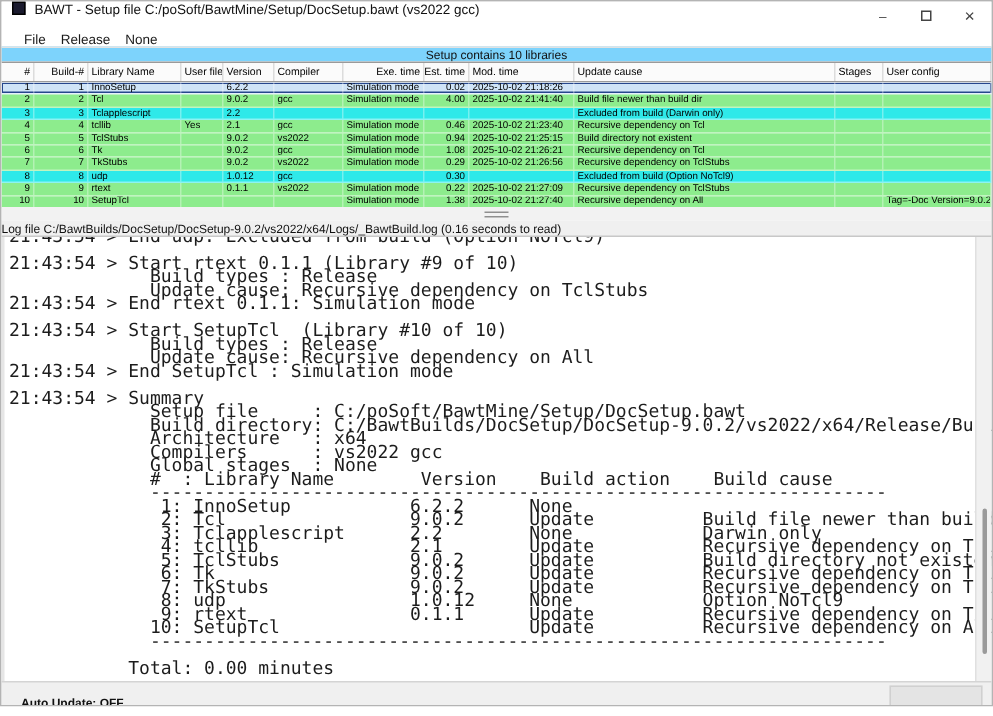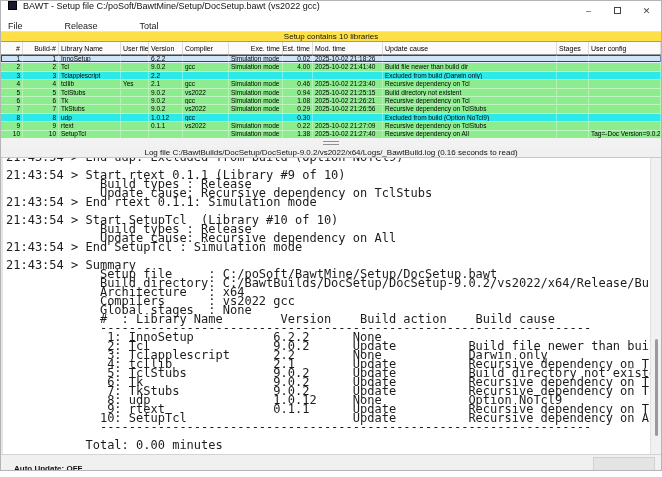--- a/index.html
+++ b/index.html
@@ -14,25 +14,25 @@
     background: #ffffff; display: flex; align-items: flex-start; }
   .app-icon { width: 9px; height: 9px; margin-left: 7px; background: #1a1a2e;
     border: 1px solid #000; flex: 0 0 auto; }
   .title-text { font-size: 9px; margin-left: 6px; white-space: nowrap; color: #111; }
   .win-controls { margin-left: auto; display: flex; height: 100%; }
   .win-btn { width: 29px; height: 19px; display: flex; align-items: center; justify-content: center;
     font-size: 9px; color: #444; cursor: default; }
   .win-btn.max span { width: 7px; height: 7px; border: 1px solid #444; display: block; }
   
   .menubar { position: absolute; top: 19px; left: 0; right: 0; height: 11px;
-    background: #fff; display: flex; align-items: center; padding-left: 2px; gap: 32px; }
+    background: #fff; display: flex; align-items: center; padding-left: 10px; }
   .menu-item { font-size: 9px; padding: 0 5px; color: #1a1a1a; }
   
   .infobar { position: absolute; top: 30px; left: 0; right: 0; height: 10px;
-    background: #fde047; border-top: 1px solid #e2e2e2; display: flex; align-items: flex-start;
+    background: #7dd3fc; border-top: 1px solid #e2e2e2; display: flex; align-items: flex-start;
     justify-content: center; font-size: 8px; color: #111; }
   
   .grid { position: absolute; top: 40px; left: 0; right: 0; height: 97px;
     border-top: 1px solid #9a9a9a; background: #fff; }
   .grid-header { display: flex; height: 13px; background: #fbfbfb;
     border-bottom: 1px solid #9a9a9a; }
   .grid-header .tcell { font-size: 7px; color: #000; border-right: 1px solid #dcdcdc;
     display: flex; align-items: center; }
   .grid-body .trow { display: flex; height: 8.4px; border-bottom: 1px solid rgba(255,255,255,0.45); }
   .grid-body .tcell { font-size: 6.5px; line-height: 7.5px; border-right: 1px solid rgba(255,255,255,0.35);
@@ -54,21 +54,21 @@
   .trow.green { background: var(--row-green); }
   .trow.cyan { background: var(--row-cyan); }
   .trow.selected { background: var(--row-selected);
     box-shadow: inset 0 0 0 1px var(--row-selected-border); }
   
   .sash { position: absolute; top: 137px; left: 0; right: 0; height: 9px;
     background: #f2f2f2; display: flex; align-items: center; justify-content: center; }
   .sash-grip { width: 16px; height: 4px; border-top: 1px solid #8f8f8f; border-bottom: 1px solid #8f8f8f; }
   
   .logbar { position: absolute; top: 146px; left: 0; right: 0; height: 11px;
-    background: #f0f0f0; display: flex; align-items: center; justify-content: center;
+    background: #f0f0f0; display: flex; align-items: center; 
     font-size: 8px; color: #111; border-bottom: 1px solid #c8c8c8; }
   
   .logwrap { position: absolute; top: 157px; left: 0; right: 0; height: 296px;
     background: #fff; overflow: hidden; border-left: 2px solid #e6e6e6; }
   .log-pre { position: absolute; top: -5px; left: 3px;
     font-family: "DejaVu Sans Mono", "Liberation Mono", monospace;
     font-size: 12px; line-height: 9px; color: #1c1c1c; white-space: pre; }
   .vscroll { position: absolute; top: 0; right: 0; width: 11px; height: 100%;
     background: #f1f1f1; border-left: 1px solid #e0e0e0; }
   .vscroll-thumb { position: absolute; left: 4px; width: 3px; top: 61%; height: 33%;
@@ -93,21 +93,21 @@
       <div class="win-btn max">
           <span></span>
         </div>
       <div class="win-btn">✕</div>
     </div>
   </div>
 
   <div class="menubar" id="menubar">
       <span class="menu-item">File</span>
       <span class="menu-item">Release</span>
-      <span class="menu-item">Total</span>
+      <span class="menu-item">None</span>
     </div>
 
   <div class="infobar">
     <span>Setup contains 10 libraries</span>
   </div>
 
   <div class="grid">
     <div class="grid-header" id="grid-header">
         <div class="tcell c0">#</div>
         <div class="tcell c1">Build-#</div>

